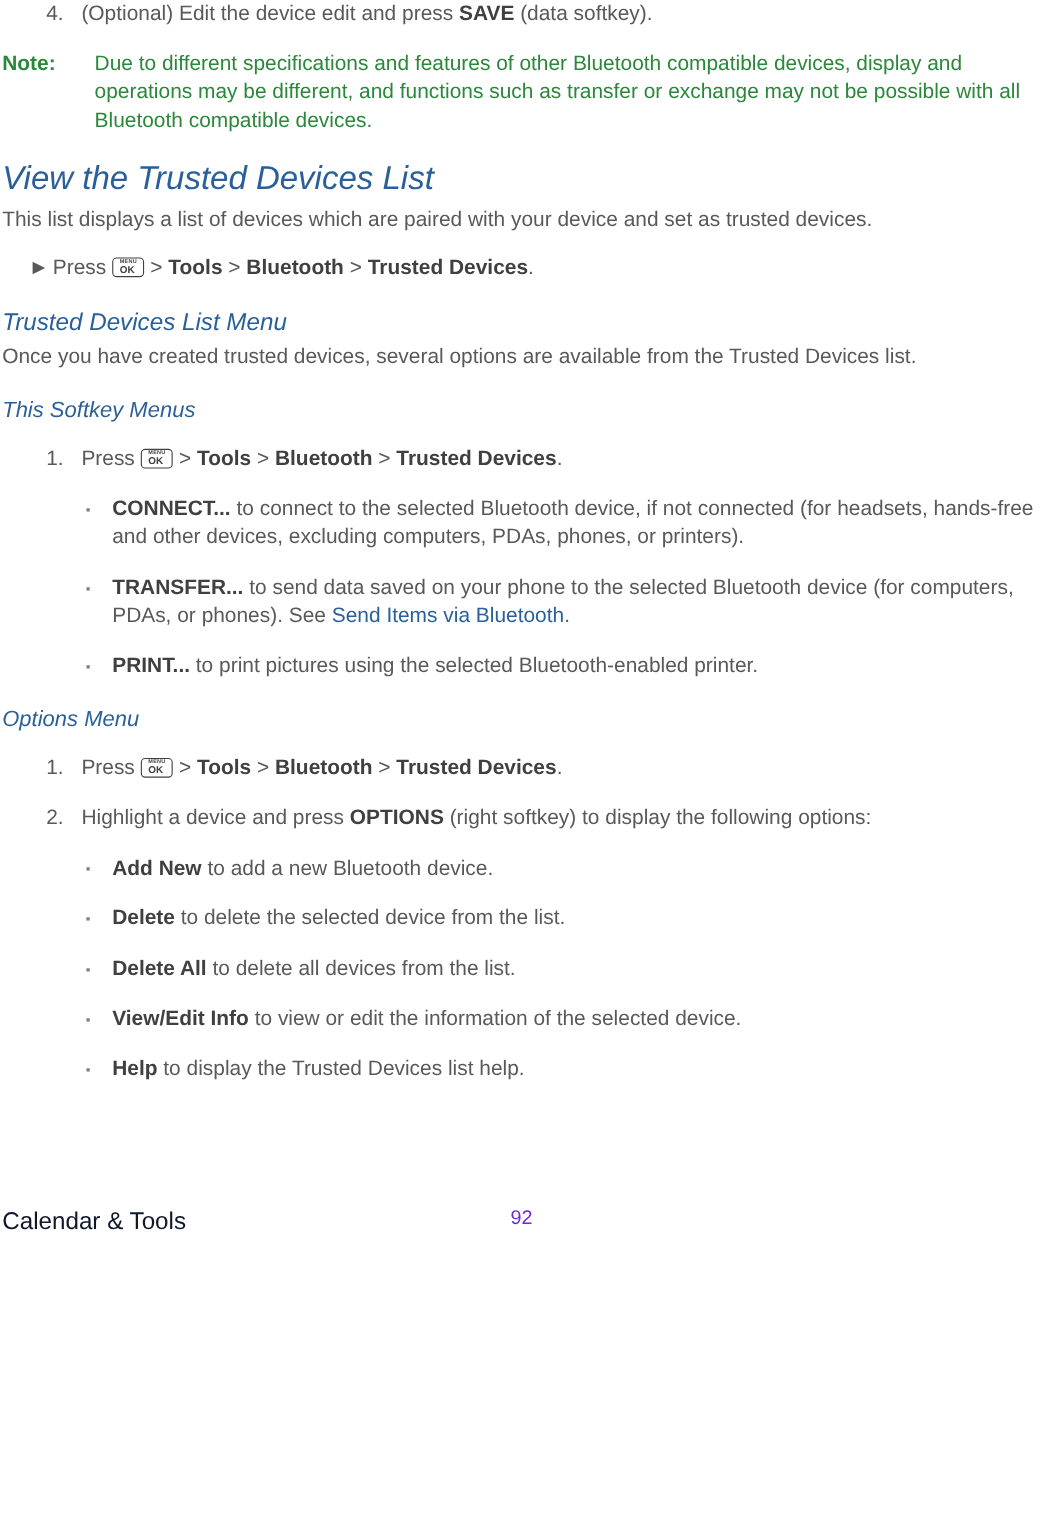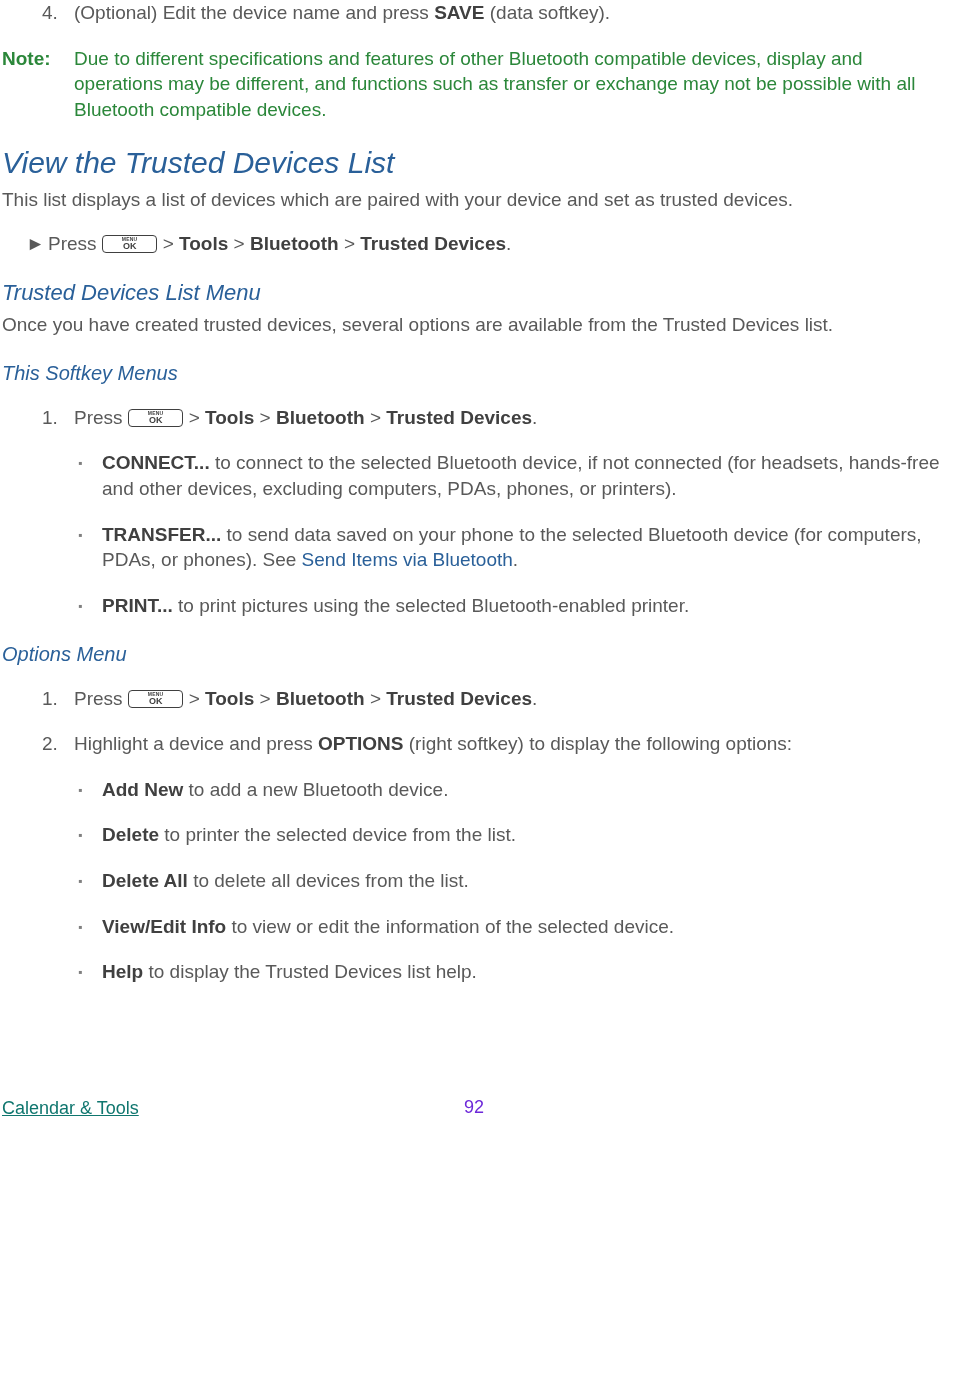--- a/index.html
+++ b/index.html
@@ -7,21 +7,21 @@
       font-size: 19px;
       color: #595959;
       margin: 0;
       padding: 0 15px 0 2px;
       width: 944px;
       line-height: 1.35;
     }
     .ol-top { margin: 0 0 20px 0; padding: 0; list-style: none; }
     .ol-top > li { margin: 0 0 20px 40px; }
     .ol-top > li .num { display: inline-block; width: 32px; }
-    .note-row { display: flex; margin: 0 0 20px 0; }
+    .note-row { display: flex; margin: 0 0 20px 0; gap: 12px; }
     .note-label { color: #2b873a; font-weight: bold; width: 72px; flex-shrink: 0; }
     .note-body { color: #2b873a; flex: 1; }
     .h-view { color: #2a6099; font-style: italic; font-size: 30px; font-weight: normal; margin: 8px 0 4px 0; }
     .h-sub { color: #2a6099; font-style: italic; font-size: 22px; font-weight: normal; margin: 22px 0 4px 0; }
     .h-subsub { color: #2a6099; font-style: italic; font-size: 20px; font-weight: normal; margin: 22px 0 8px 0; }
     .para { margin: 0 0 18px 0; }
     .arrow-line { margin: 10px 0 10px 24px; }
     .arrow-sym { display:inline-block; width: 22px; }
     .ol-steps { margin: 18px 0 0 0; padding: 0; list-style: none; }
     .ol-steps > li { margin: 0 0 20px 40px; }
@@ -29,39 +29,39 @@
     .ul-sub { margin: 18px 0 0 0; padding: 0; list-style: none; }
     .ul-sub > li { margin: 0 0 20px 100px; position: relative; }
     .ul-sub > li::before { content: "▪"; color: #7f7f7f; position: absolute; left: -24px; font-size: 12px; top: 5px; }
     .bold { font-weight: bold; color: #404040; }
     .ok-key {
       display: inline-block;
       border: 1.5px solid #404040;
       border-radius: 4px;
       font-size: 9px;
       line-height: 9px;
-      padding: 1px 19px;
+      padding: 1px 6px;
       font-weight: bold;
       color: #404040;
       vertical-align: 1px;
       font-style: normal;
-      text-align: center;
+      text-align: left;
     }
     .ok-key .menu { font-size: 5px; line-height: 5px; letter-spacing: 0.2px; display:block; }
     .link { color: #2a6099; }
     .footer { position: relative; margin-top: 110px; height: 30px; }
-    .footer-left { color: #0f766e; font-size: 18px; text-decoration: underline; }
+    .footer-left { color: #0f172a; font-size: 22px; }
     .footer-center { position: absolute; left: 50%; transform: translateX(-50%); color: #6d28d9; font-size: 18px; }
   </style>
 </head>
 <body>
 
 <ol class="ol-top">
   <li>
-    <span class="num">4.</span><span>(Optional) Edit the device name and press </span><span class="bold">SAVE</span><span> (data softkey).</span>
+    <span class="num">4.</span><span>(Optional) Edit the device edit and press </span><span class="bold">SAVE</span><span> (data softkey).</span>
   </li>
 </ol>
 
 <div class="note-row">
   <div class="note-label">Note:</div>
   <div class="note-body">Due to different specifications and features of other Bluetooth compatible devices, display and operations may be different, and functions such as transfer or exchange may not be possible with all Bluetooth compatible devices.</div>
 </div>
 
 <h2 class="h-view">View the Trusted Devices List</h2>
 <p class="para">This list displays a list of devices which are paired with your device and set as trusted devices.</p>
@@ -102,21 +102,21 @@
   <li>
     <span class="num">2.</span><span>Highlight a device and press </span><span class="bold">OPTIONS</span><span> (right softkey) to display the following options:</span>
   </li>
 </ol>
 
 <ul class="ul-sub">
   <li>
     <span class="bold">Add New</span><span> to add a new Bluetooth device.</span>
   </li>
   <li>
-    <span class="bold">Delete</span><span> to printer the selected device from the list.</span>
+    <span class="bold">Delete</span><span> to delete the selected device from the list.</span>
   </li>
   <li>
     <span class="bold">Delete All</span><span> to delete all devices from the list.</span>
   </li>
   <li>
     <span class="bold">View/Edit Info</span><span> to view or edit the information of the selected device.</span>
   </li>
   <li>
     <span class="bold">Help</span><span> to display the Trusted Devices list help.</span>
   </li>

